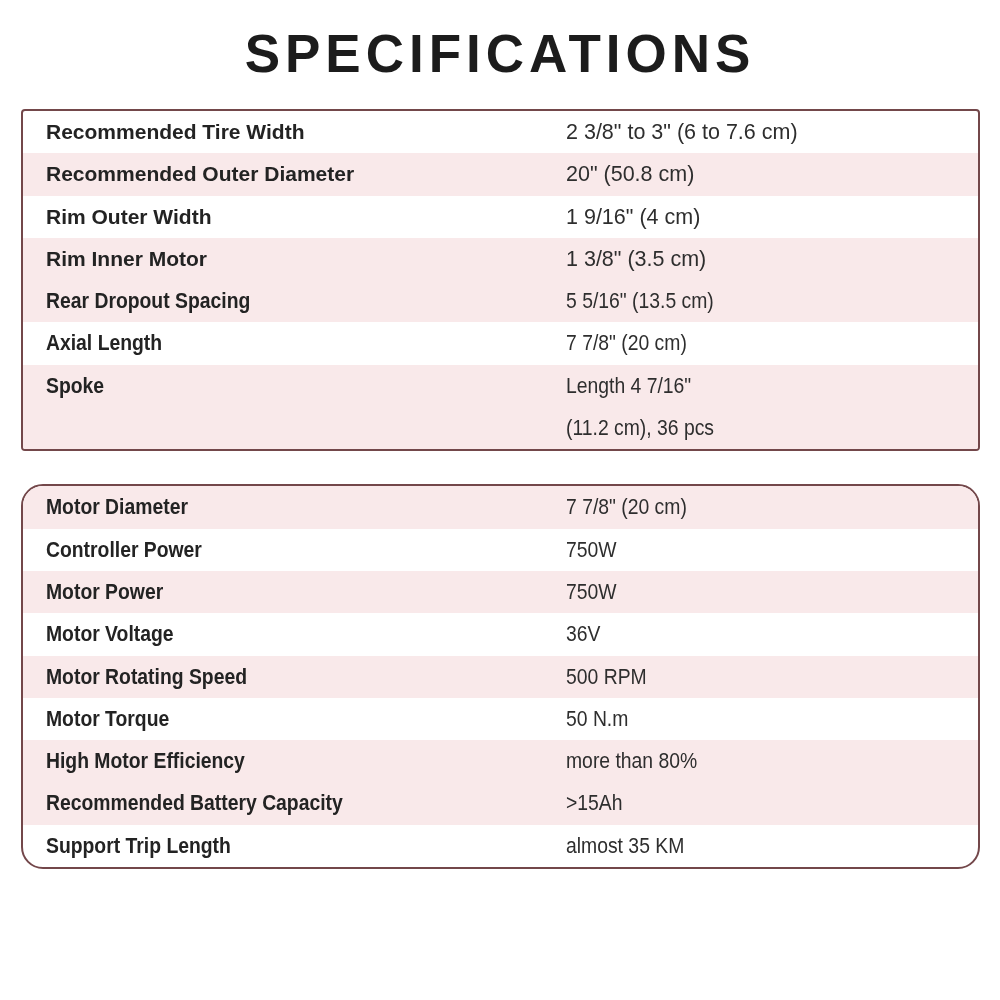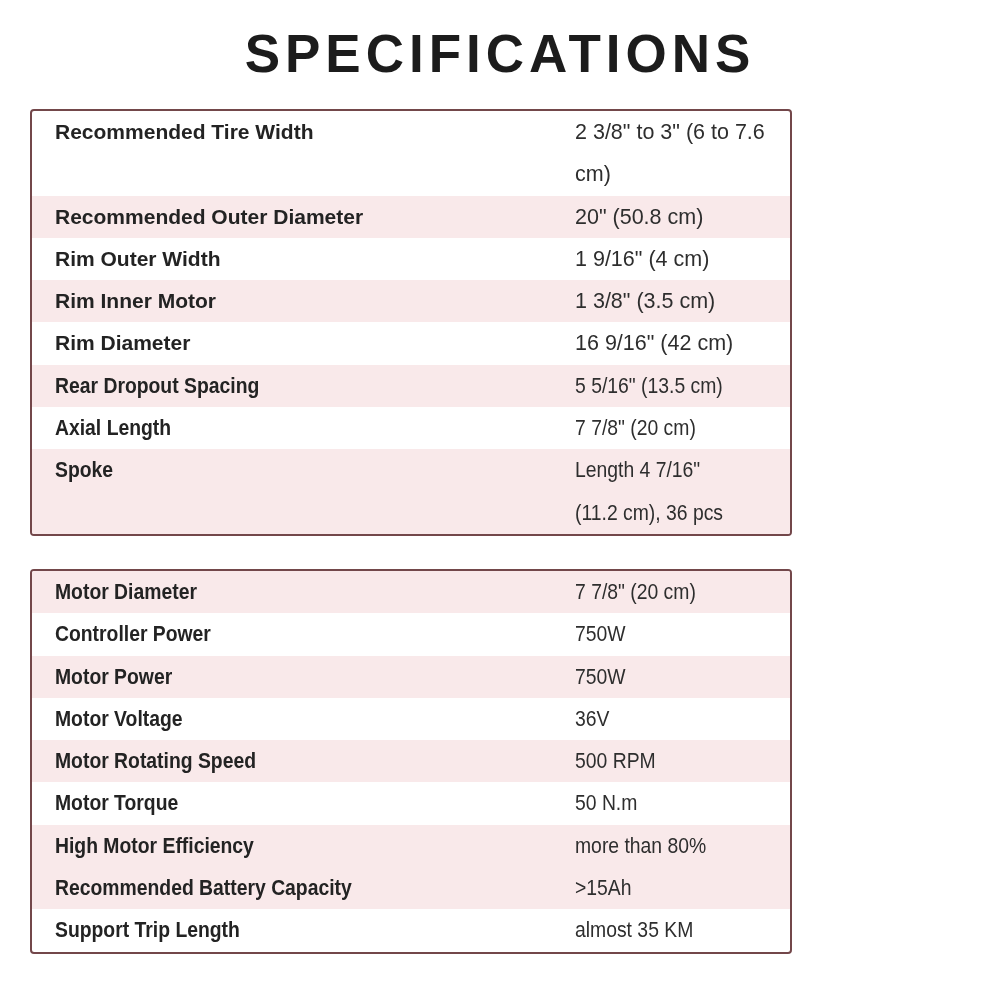--- a/index.html
+++ b/index.html
@@ -22,30 +22,30 @@
     margin: 0 0 29px 0;
     padding-top: 27px;
     text-align: center;
     font-size: 53px;
     line-height: 1;
     font-weight: 700;
     letter-spacing: 5px;
     color: var(--title);
   }
   .tables-wrap {
-    width: 762px;
-    margin-left: 30px;
+    width: 959px;
+    margin-left: 21px;
   }
   .spec-table {
     border: 2.5px solid var(--border);
     border-radius: 4px;
     background: #ffffff;
     overflow: hidden;
   }
-  .spec-table + .spec-table { margin-top: 33px; }
+  .spec-table + .spec-table { margin-top: 33px; border-radius: 22px; }
   .row {
     display: grid;
     grid-template-columns: 520px 1fr;
     padding-left: 23px;
   }
   .row.pink { background: var(--pink); }
   .label {
     font-weight: 700;
     font-size: 21px;
     line-height: 42.3px;
@@ -79,24 +79,20 @@
         <span class="label">Recommended Outer Diameter</span>
         <span class="value">20" (50.8 cm)</span>
       </div>
       <div class="row white">
         <span class="label">Rim Outer Width</span>
         <span class="value">1 9/16" (4 cm)</span>
       </div>
       <div class="row pink">
         <span class="label">Rim Inner Motor</span>
         <span class="value">1 3/8" (3.5 cm)</span>
-      </div>
-      <div class="row white">
-        <span class="label">Rim Diameter</span>
-        <span class="value">16 9/16" (42 cm)</span>
       </div>
       <div class="row pink">
         <span class="label cond">Rear Dropout Spacing</span>
         <span class="value cond">5 5/16" (13.5 cm)</span>
       </div>
       <div class="row white">
         <span class="label cond">Axial Length</span>
         <span class="value cond">7 7/8" (20 cm)</span>
       </div>
       <div class="row pink">

